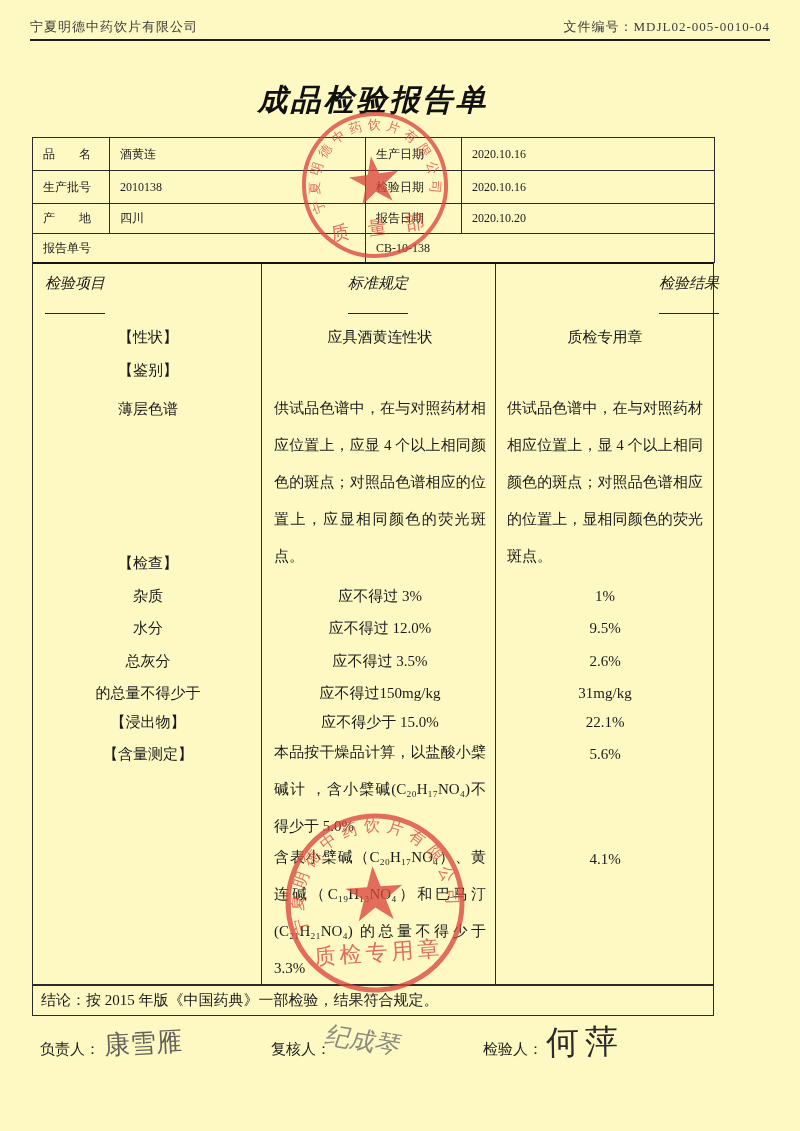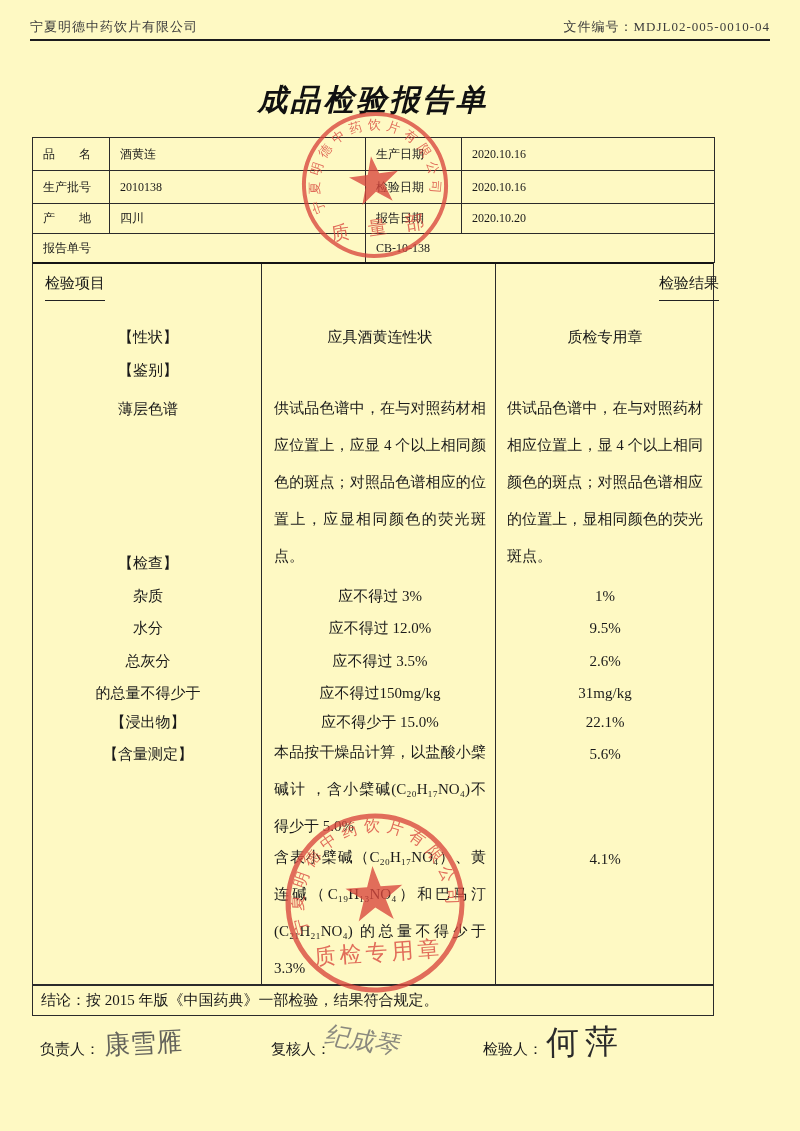--- a/index.html
+++ b/index.html
@@ -20,21 +20,21 @@
         border:1px solid #2b2b2b;border-top:2px solid #141414;box-sizing:border-box;}
   .vline{position:absolute;top:0;bottom:0;border-right:1px solid #2b2b2b;}
   .v1{left:228px;} .v2{left:462px;}
   .cell{position:absolute;font-size:15px;line-height:19px;text-align:center;}
   .c1{left:12px;width:206px;}
   .c2{left:241px;width:212px;}
   .c3{left:474px;width:196px;}
   .just{line-height:37px;text-align:justify;text-justify:inter-ideograph;}
   .hwrap{position:absolute;top:10px;font-size:15px;}
   .h1{left:12px;} .h2{left:228px;width:234px;text-align:center;} .h3{left:466px;width:220px;text-align:right;}
-  .hwrap span{display:inline-block;border-bottom:1px solid #222;padding-bottom:7px;}
+  .hwrap span{display:inline-block;border-bottom:1px solid #222;padding-bottom:20px;font-style:italic;}
   
   .conclusion{position:absolute;left:32px;top:985px;width:682px;height:31px;box-sizing:border-box;
               border:1px solid #2b2b2b;font-size:15px;line-height:29px;padding-left:8px;}
   
   .sig-label{position:absolute;top:1040px;font-size:15px;}
   .sig{position:absolute;color:#4a4a4a;}
   .sig-1{left:104px;top:1026px;font-size:26px;transform:rotate(-3deg);opacity:.85;}
   .sig-2{left:326px;top:1024px;font-size:25px;color:#6e6e6e;transform:rotate(9deg) skewX(-10deg);opacity:.8;}
   .sig-3{left:546px;top:1020px;font-size:33px;color:#2a2a2a;transform:rotate(-1deg);letter-spacing:6px;}
   
@@ -84,20 +84,21 @@
       <td colspan="2">CB-10-138</td>
     </tr>
   </tbody>
     </table>
 
   <div class="insp">
     <div class="vline v1"></div>
     <div class="vline v2"></div>
 
     <div class="hwrap h1"><span>检验项目</span></div>
+    <div class="hwrap h2"><span>标准规定</span></div>
     <div class="hwrap h3"><span>检验结果</span></div>
 
     <div class="cell c1" style="top:64px">【性状】</div>
     <div class="cell c2" style="top:64px">应具酒黄连性状</div>
     <div class="cell c3" style="top:64px">质检专用章</div>
 
     <div class="cell c1" style="top:136px">薄层色谱</div>
 
     <div class="cell c1" style="top:97px">【鉴别】</div>
     <div class="cell c2 just" style="top:126px">供试品色谱中，在与对照药材相应位置上，应显 4 个以上相同颜色的斑点；对照品色谱相应的位置上，应显相同颜色的荧光斑点。</div>

